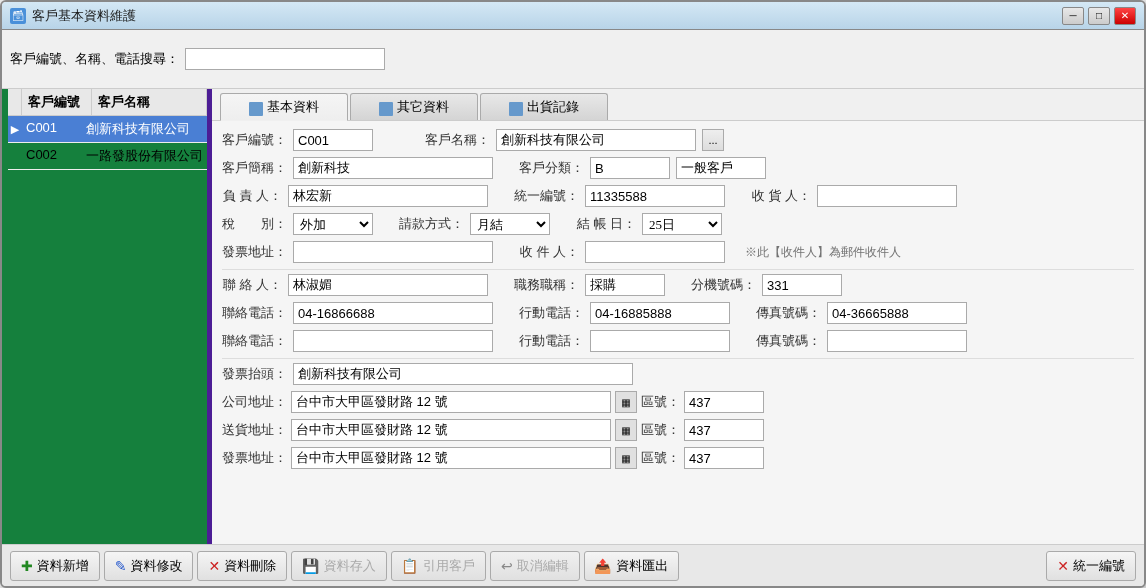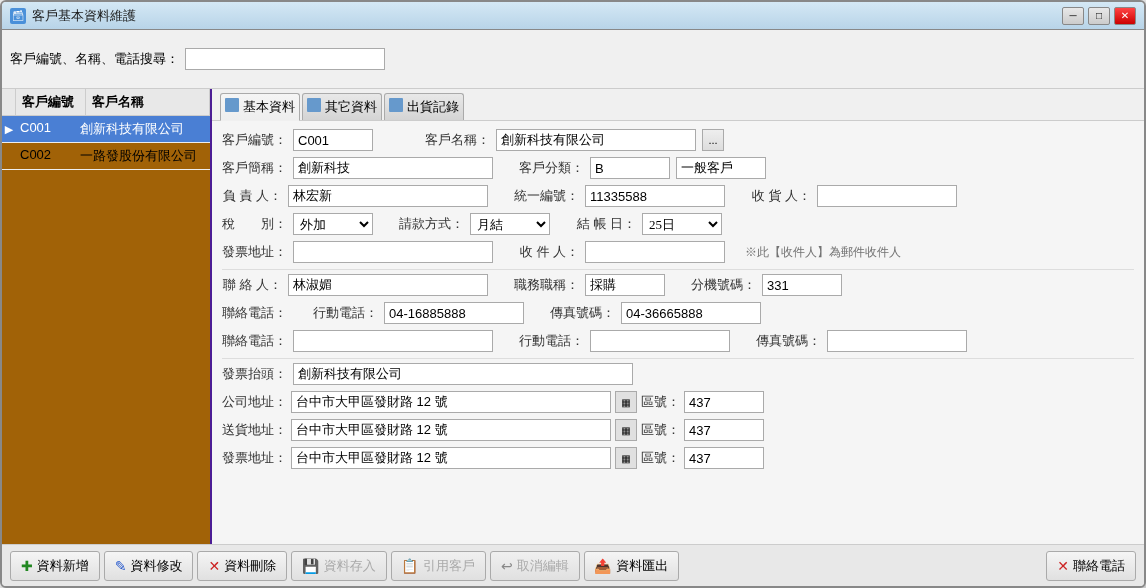--- a/index.html
+++ b/index.html
@@ -87,25 +87,26 @@
 
     .body-area {
       display: flex;
       flex: 1;
       overflow: hidden;
     }
 
     
     .left-panel {
       width: 210px;
-      border-right: 2px solid #4c1d95;
+      border-right: 5px solid #4c1d95;
       display: flex;
       flex-direction: column;
-      background: #a16207;
+      background: #15803d;
       flex-shrink: 0;
+      padding-left: 6px;
     }
     .table-header {
       display: flex;
       background: #e8e8e8;
       border-bottom: 1px solid #ccc;
       font-weight: bold;
     }
     .table-header-cell {
       padding: 4px 6px;
       font-size: 13px;
@@ -142,30 +143,30 @@
     }
 
     
     .tabs {
       display: flex;
       border-bottom: 1px solid #ccc;
       padding: 4px 8px 0;
       background: #f0f0f0;
     }
     .tab {
-      padding: 4px 4px;
+      padding: 4px 28px;
       border: 1px solid #aaa;
       border-bottom: none;
       background: linear-gradient(to bottom, #e8e8e8, #d4d4d4);
       cursor: pointer;
       font-size: 13px;
       border-radius: 3px 3px 0 0;
       margin-right: 2px;
       display: flex;
-      align-items: flex-start;
+      align-items: flex-end;
       gap: 4px;
     }
     .tab.active {
       background: linear-gradient(to bottom, #f5f5f5, #eeeeee);
       border-bottom: 1px solid #f0f0f0;
       margin-bottom: -1px;
       z-index: 1;
     }
     .tab-icon {
       width: 14px; height: 14px;
@@ -409,20 +410,21 @@
             <span style="width:14px;"></span>
             <span class="form-label">職務職稱：</span>
             <input class="form-input input-sm" type="text" value="採購" style="">
             <span style="width:14px;"></span>
             <span class="form-label">分機號碼：</span>
             <input class="form-input input-sm" type="text" value="331" style="">
           </div>
 
           <div class="form-row">
             <span class="form-label">聯絡電話：</span>
+            <input class="form-input input-lg" type="text" value="04-16866688" style="">
             <span style="width:14px;"></span>
             <span class="form-label">行動電話：</span>
             <input class="form-input input-md" type="text" value="04-16885888" style="">
             <span style="width:14px;"></span>
             <span class="form-label">傳真號碼：</span>
             <input class="form-input input-md" type="text" value="04-36665888" style="">
           </div>
 
           <div class="form-row">
             <span class="form-label">聯絡電話：</span>
@@ -495,17 +497,17 @@
         <span class="btn-icon-gray">↩</span>
         <span>取消編輯</span>
       </button>
       <button class="toolbar-btn">
         <span class="btn-icon-blue">📤</span>
         <span>資料匯出</span>
       </button>
       <div class="btn-spacer"></div>
       <button class="toolbar-btn">
         <span class="btn-icon-red">✕</span>
-        <span>聯絡電話</span>
+        <span>統一編號</span>
       </button>
     </div>
   </div>
 </div>
 
 </body></html>

